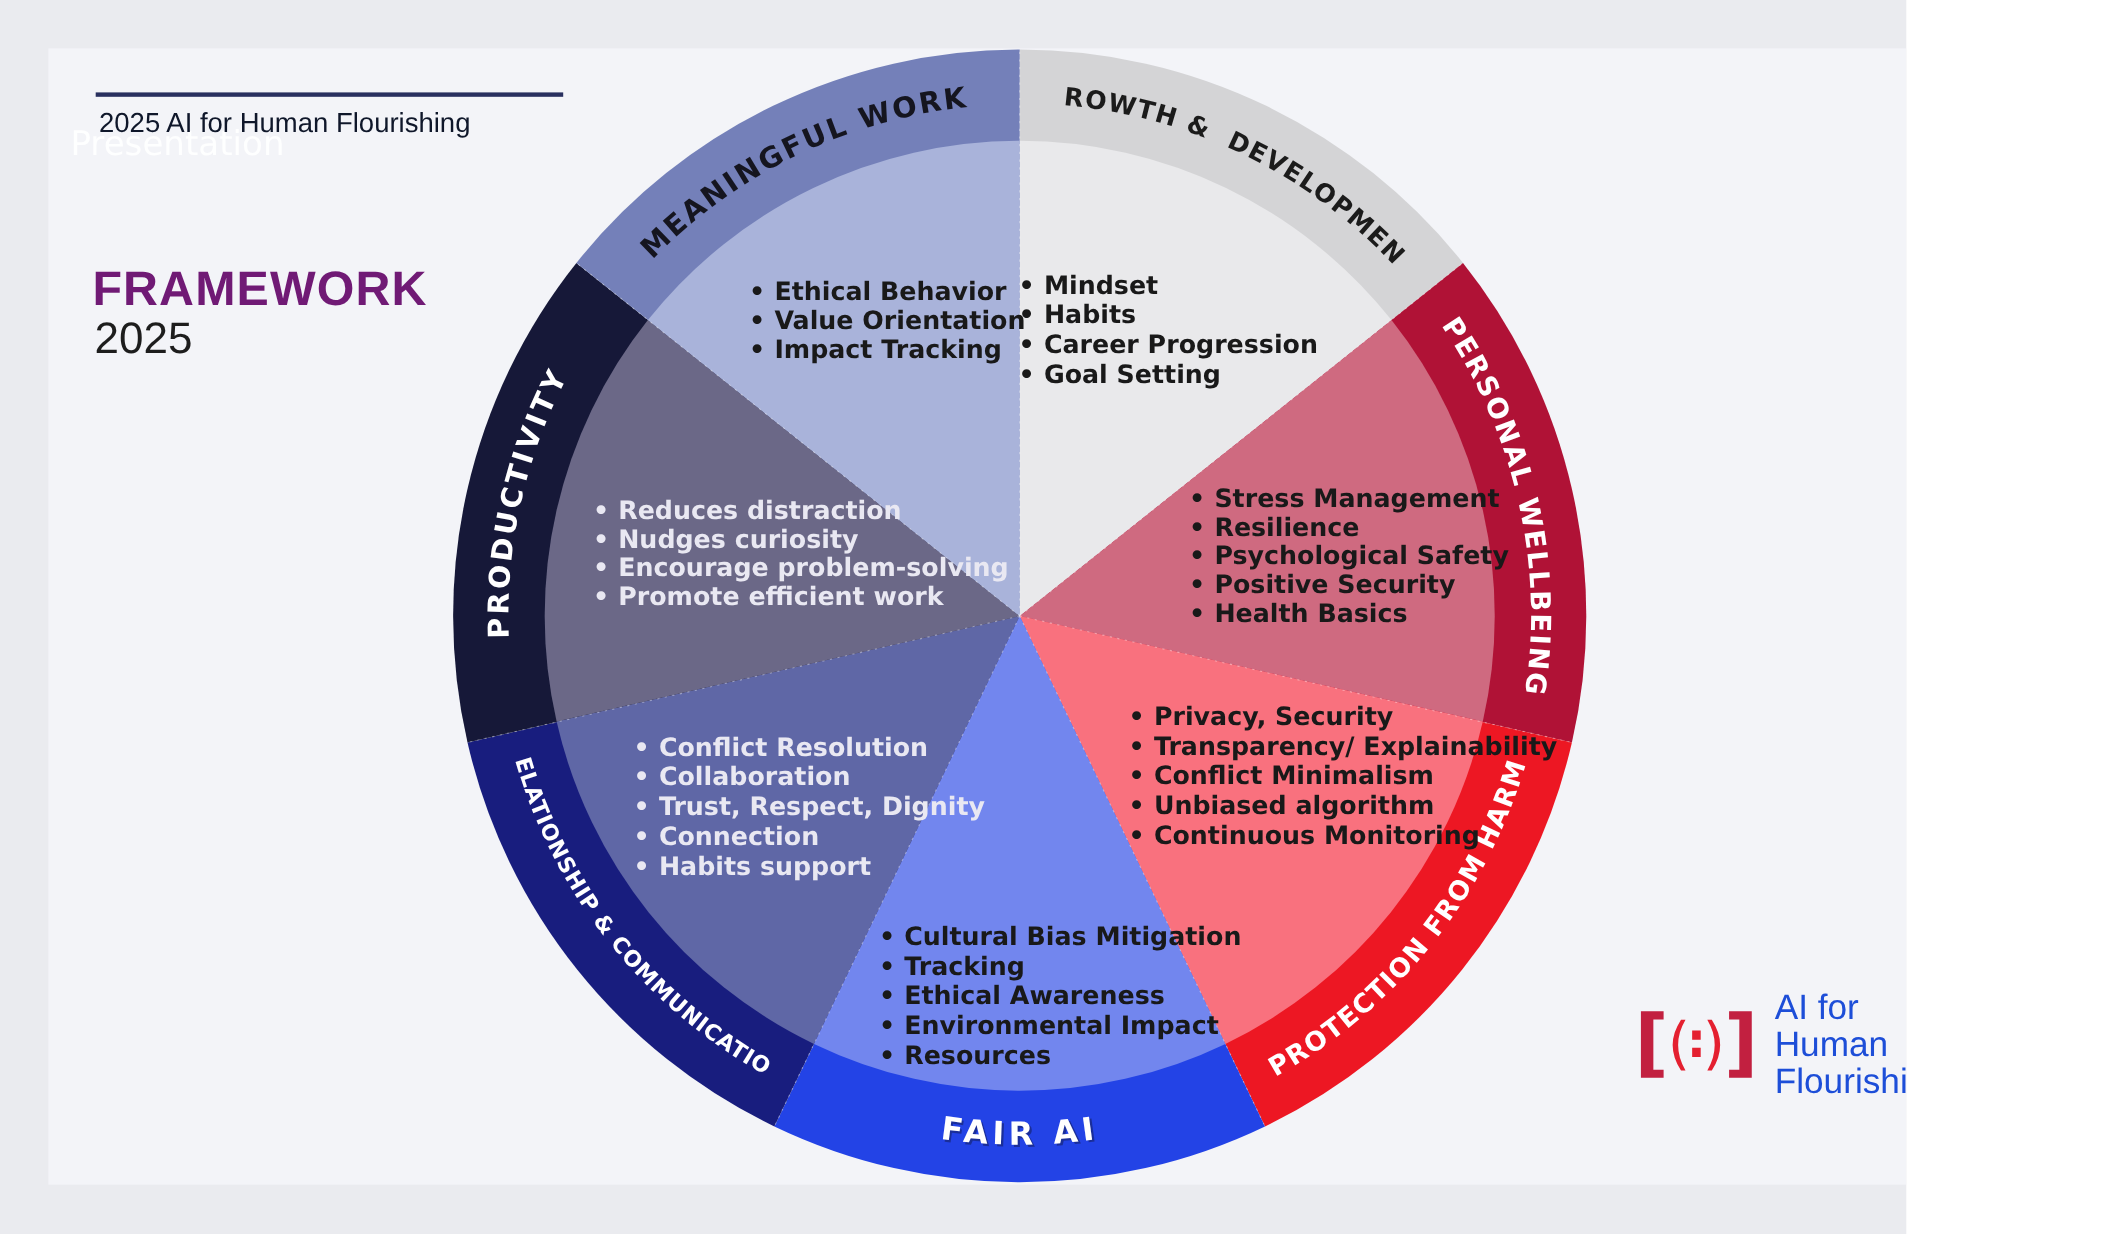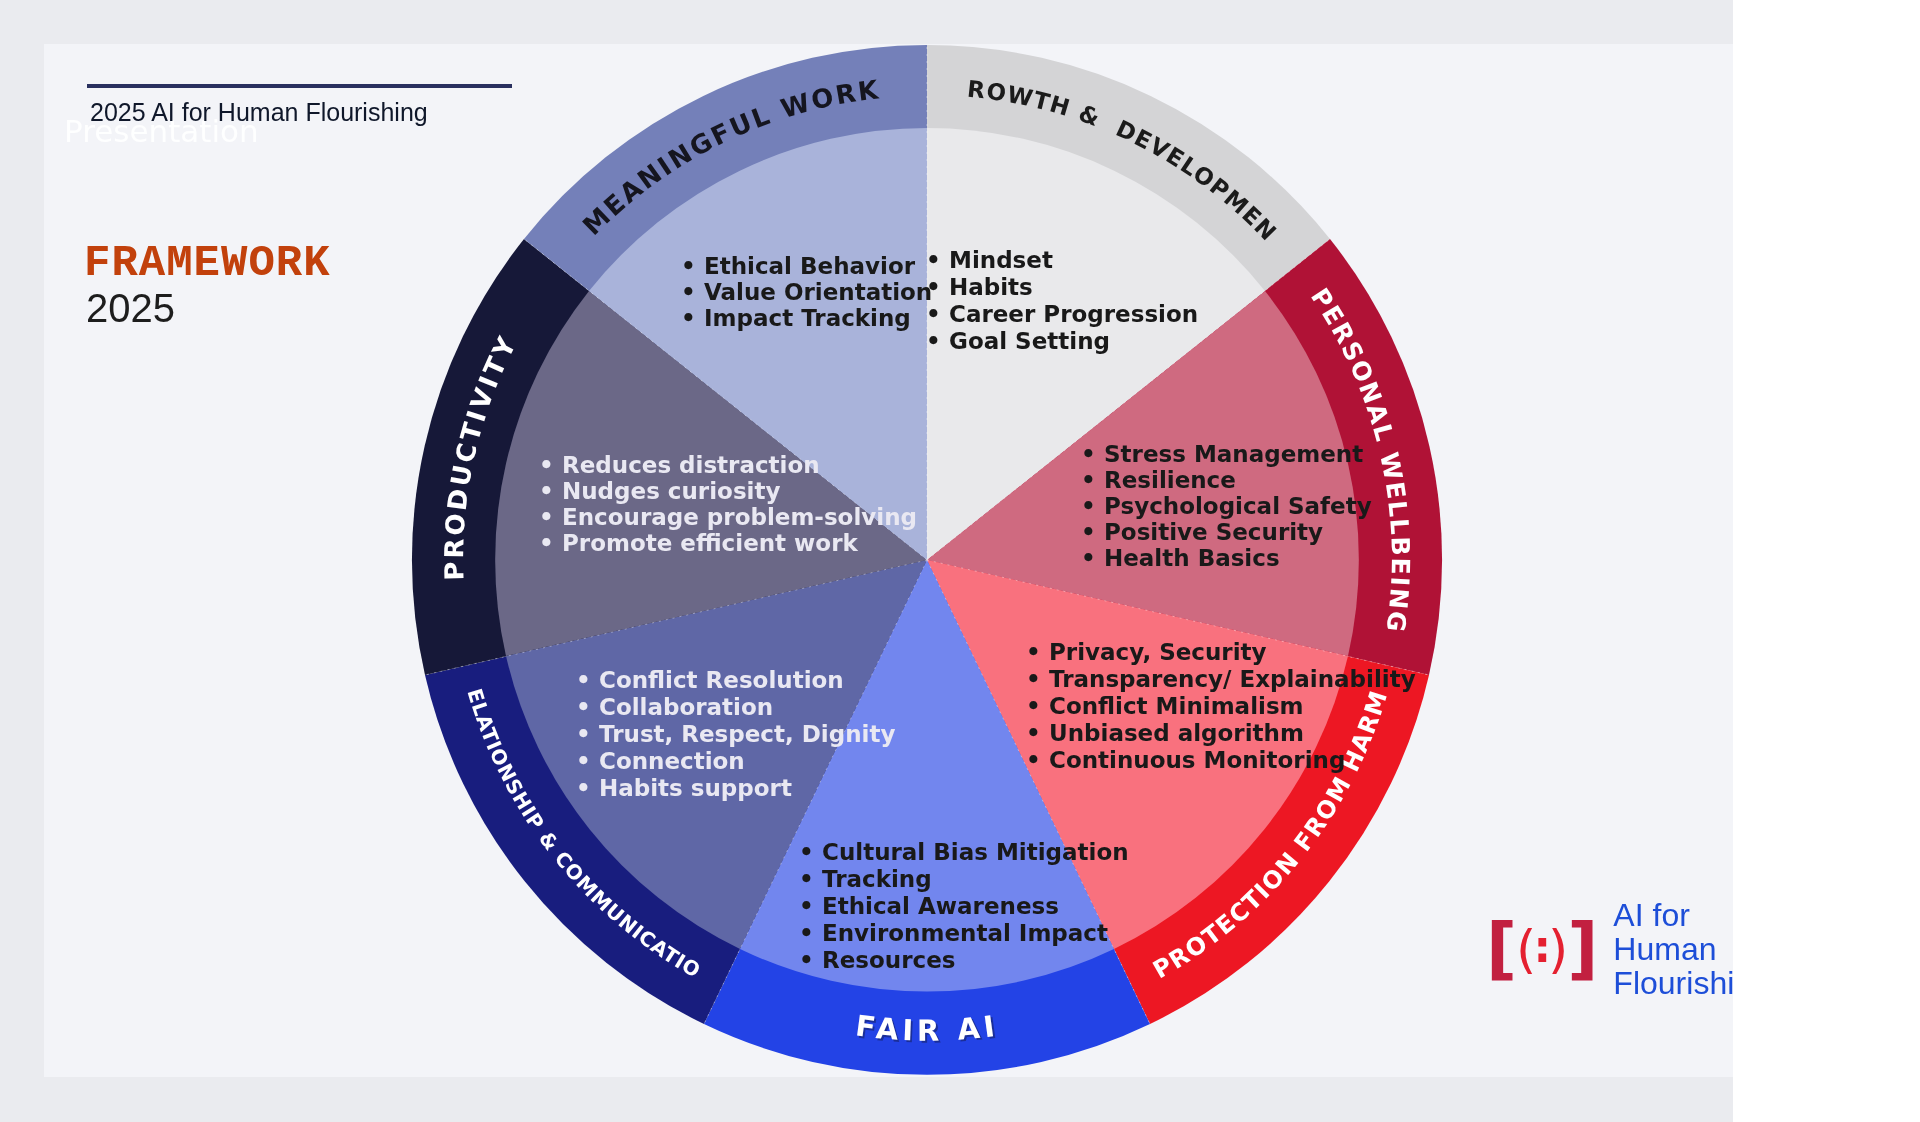--- a/index.html
+++ b/index.html
@@ -6,22 +6,22 @@
   .stage{position:relative;width:1733px;height:1122px;background:#eaebef;overflow:hidden;
          font-family:"DejaVu Sans",sans-serif;}
   .card{position:absolute;left:44px;top:44px;width:1832px;height:1033px;background:#f3f4f8;}
 
   
   .rule{position:absolute;left:87px;top:84px;width:425px;height:4px;background:#29305f;}
   .eyebrow{position:absolute;left:90px;top:98px;font-family:"Liberation Sans",sans-serif;
            font-size:25px;color:#0f172a;white-space:nowrap;}
   .ghost{position:absolute;left:64px;top:113px;font-size:31px;color:rgba(255,255,255,0.92);
          white-space:nowrap;}
-  .title{position:absolute;left:84px;top:238px;font-family:Liberation Mono, monospace;
-         font-weight:800;font-size:44px;letter-spacing:1px;color:#c2410c;white-space:nowrap;}
+  .title{position:absolute;left:84px;top:238px;font-family:Liberation Sans, sans-serif;
+         font-weight:800;font-size:44px;letter-spacing:1px;color:#701a75;white-space:nowrap;}
   .year{position:absolute;left:86px;top:286px;font-family:"Liberation Sans",sans-serif;
         font-size:40px;color:#1d1d1d;white-space:nowrap;}
 
   
   svg.wheel{position:absolute;left:0;top:0;}
   .ringlabel{font-family:"DejaVu Sans",sans-serif;font-weight:bold;}
   .lb-growth{font-size:23px;letter-spacing:1.5px;}
   .lb-personal{font-size:25px;letter-spacing:2px;}
   .lb-protection{font-size:24px;letter-spacing:1px;}
   .lb-fair{font-size:29px;letter-spacing:4px;text-shadow:2px 2px 0 rgba(20,30,90,0.55);}

